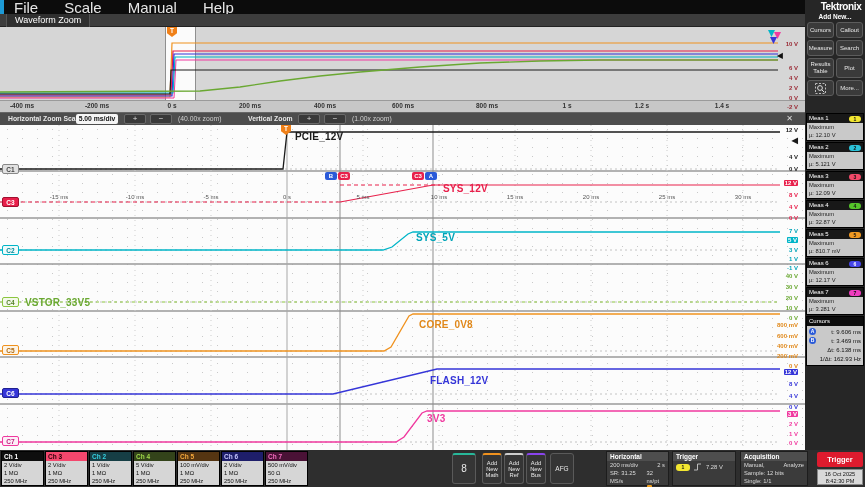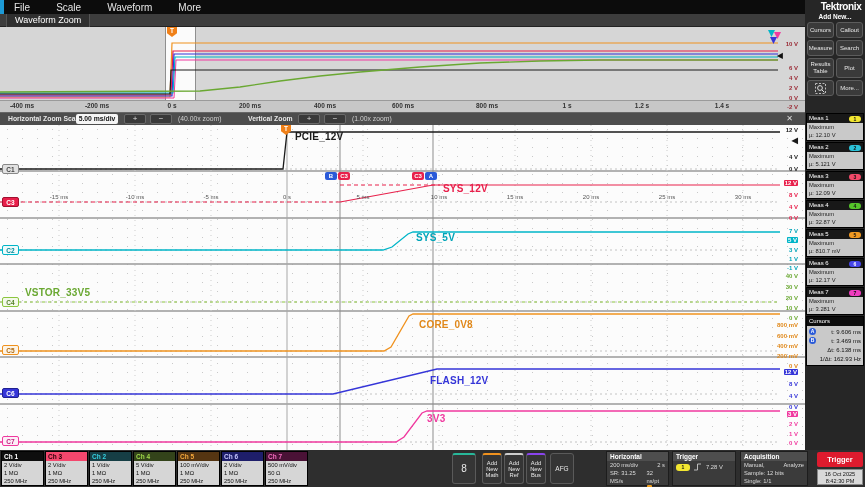--- a/index.html
+++ b/index.html
@@ -1,19 +1,19 @@
 <!DOCTYPE html>
 <html><head>
 <meta charset="utf-8">
 <style>
   html,body{margin:0;padding:0}
   body{position:relative;width:865px;height:487px;background:#2e2e2e;font-family:"Liberation Sans",sans-serif;overflow:hidden;-webkit-font-smoothing:antialiased}
   
   #menu-bar{position:absolute;left:0;top:0;width:805px;height:14px;background:#0c0c0c;display:flex;align-items:center;gap:26px;padding-left:14px;box-sizing:border-box}
-  #menu-bar span{color:#e5e5e5;font-size:10px}
+  #menu-bar span{color:#e5e5e5;font-size:15px}
   #menu-stripe{position:absolute;left:0;top:0;width:4px;height:14px;background:#1d9ad6}
   #tab-bar{position:absolute;left:0;top:14px;width:805px;height:13px;background:#3d3d3d;border-bottom:1px solid #222;box-sizing:border-box}
   #tab-bar .tab{position:absolute;left:6px;top:0;height:13px;line-height:13px;color:#fff;font-size:9px;padding:0 8px;background:#2f2f2f;border-left:1px solid #555;border-right:1px solid #555}
   
   #overview{position:absolute;left:0;top:27px;width:805px;height:85px;background:#d6d6d6;overflow:hidden}
   #ov-window{position:absolute;left:165px;top:0;width:29px;height:73px;background:#fbfbfb;border-left:1px solid #8f8f8f;border-right:1px solid #8f8f8f}
   #ov-axis{position:absolute;left:0;top:73px;width:805px;height:12px;background:#c7c7c7;border-top:1px solid #9a9a9a}
   .ov-tick{position:absolute;top:75px;width:30px;text-align:center;font-size:6.5px;color:#333;font-weight:bold}
   .ov-volt{position:absolute;right:7px;width:26px;text-align:right;font-size:6px;font-weight:bold;color:#9a2a35}
   #ov-pos-marker{position:absolute;right:22px;top:25px;font-size:8px;color:#111;line-height:8px}
@@ -62,22 +62,22 @@
   #datetime{position:absolute;left:817px;top:19px;width:46px;height:16px;background:#d9d9d9;border:1px solid #888;box-sizing:border-box;text-align:center;font-size:5.6px;color:#111;line-height:7px;padding-top:1px}
   .oico{display:inline-block;width:5px;height:6px;background:#f0a020;border-radius:1px;margin-right:1px}
 </style>
 </head>
 <body>
 
 <div id="menu-bar">
   <div id="menu-stripe"></div>
   <span>File</span>
   <span>Scale</span>
-  <span>Waveform</span>
-  <span>More</span>
+  <span>Manual</span>
+  <span>Help</span>
 </div>
 <div id="tab-bar">
   <div class="tab">Waveform Zoom</div>
 </div>
 
 <div id="overview">
   <div id="ov-window"></div>
   <svg width="805" height="73" style="position:absolute;left:0;top:0">
     <polyline points="0,70 170,70 172,16 778,16" fill="none" stroke="#f0921e" stroke-width="1.2"></polyline>
     <polyline points="0,68 171,68 173,24 778,24" fill="none" stroke="#e8204b" stroke-width="1.2"></polyline>
@@ -197,21 +197,21 @@
   <span class="cbadge" style="top:72px;color:#fff;background:#e8204b;border-color:#a01030">C3</span>
   <span class="cbadge" style="top:120px;color:#008a9a;background:#eefafa;border-color:#00b5c8">C2</span>
   <span class="cbadge" style="top:172px;color:#55822a;background:#f3f9ea;border-color:#8cc63f">C4</span>
   <span class="cbadge" style="top:220px;color:#b06a10;background:#fdf4e6;border-color:#f0921e">C5</span>
   <span class="cbadge" style="top:263px;color:#fff;background:#3535d8;border-color:#202090">C6</span>
   <span class="cbadge" style="top:311px;color:#c0207f;background:#fdeef7;border-color:#f0399f">C7</span>
 
   <span class="tlabel" style="left:295px;top:6px;color:#1a1a1a">PCIE_12V</span>
   <span class="tlabel" style="left:443px;top:58px;color:#e8204b">SYS_12V</span>
   <span class="tlabel" style="left:416px;top:107px;color:#00a4b8">SYS_5V</span>
-  <span class="tlabel" style="left:25px;top:162px;color:#6aa832">VSTOR_33V5</span>
+  <span class="tlabel" style="left:25px;top:172px;color:#6aa832">VSTOR_33V5</span>
   <span class="tlabel" style="left:419px;top:194px;color:#e0881a">CORE_0V8</span>
   <span class="tlabel" style="left:430px;top:250px;color:#3535d8">FLASH_12V</span>
   <span class="tlabel" style="left:427px;top:288px;color:#f0399f">3V3</span>
 
   <span class="sc" style="top:2px;color:#1a1a1a">12 V</span>
   <span class="sc" style="top:12px;color:#1a1a1a;font-size:8px">◀</span>
   <span class="sc" style="top:29px;color:#1a1a1a">4 V</span>
   <span class="sc" style="top:41px;color:#1a1a1a">0 V</span>
 
   <span class="sc" style="top:55px;color:#e8204b"><span class="hl" style="background:#e8204b">12 V</span></span>

